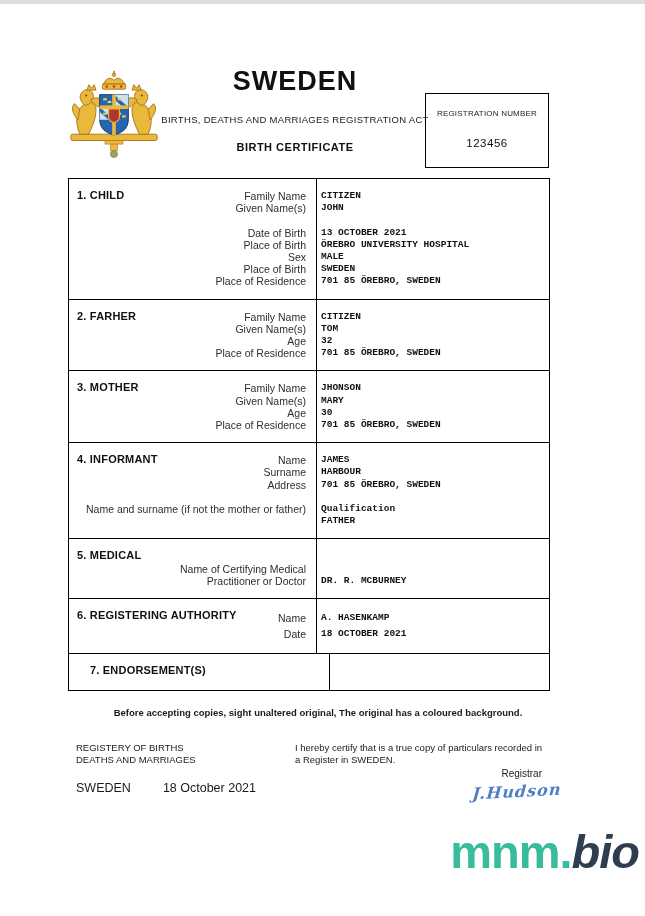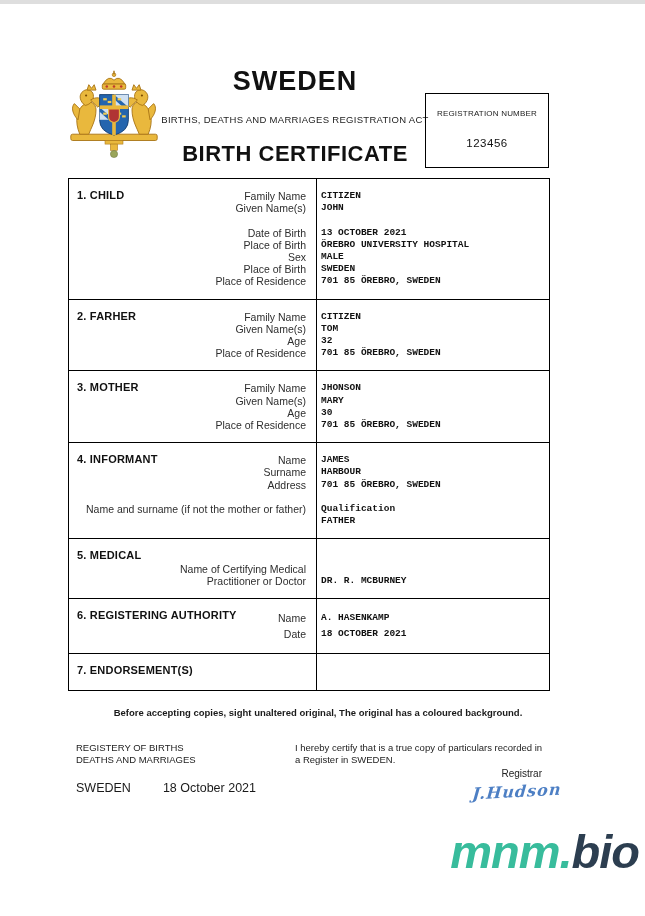--- a/index.html
+++ b/index.html
@@ -7,31 +7,31 @@
               font-family:"Liberation Sans", sans-serif; color:#1a1a1a; }
   .page { position:relative; width:645px; height:916px; background:#fff; }
 
   .top-strip { position:absolute; left:0; top:0; width:645px; height:4px; background:#dedede; }
 
   
   .coat { position:absolute; left:60px; top:64px; width:108px; height:108px; }
   .title-block { position:absolute; left:110px; top:66px; width:370px; text-align:center; }
   .country-title { font-size:27px; font-weight:bold; letter-spacing:1px; color:#111; }
   .act-line { margin-top:17px; font-size:9.5px; color:#222; letter-spacing:.3px; }
-  .doc-title { margin-top:16px; font-size:22px; font-weight:bold; letter-spacing:.5px; color:#111; }
+  .doc-title { margin-top:16px; font-size:11px; font-weight:bold; letter-spacing:.5px; color:#111; }
 
   .reg-box { position:absolute; left:425px; top:93px; width:124px; height:75px;
              border:1px solid #000; text-align:center; }
   .reg-label { margin-top:15px; font-size:8px; color:#222; letter-spacing:.2px; }
   .reg-number { margin-top:19px; font-size:11.5px; color:#111; letter-spacing:.5px; }
 
   
   .cert-table { position:absolute; left:68px; top:178px; width:482px; border:1px solid #000; }
   .section { display:flex; border-bottom:1px solid #000; }
-  .section:last-child { border-bottom:none; min-height:36px; }
+  .section:last-child { border-bottom:none; min-height:36px;margin-left:13px; }
   .sec-left { position:relative; width:247px; padding:11px 10px 11px 8px; }
   .sec-title { position:absolute; left:8px; top:10px; font-size:11px; font-weight:bold;
                color:#111; white-space:nowrap; letter-spacing:.2px; }
   .labels { text-align:right; }
   .lbl { font-size:10.5px; line-height:12.2px; color:#2e2e2e; white-space:nowrap; }
   .sec-right { flex:1; border-left:1px solid #000; padding:11px 4px 11px 4px; }
   .val { font-family:"Liberation Mono", monospace; font-weight:bold; font-size:9.5px;
          line-height:12.2px; color:#111; white-space:nowrap; }
   .section:nth-child(6) .lbl, .section:nth-child(6) .val { line-height:16px; }
 
@@ -268,16 +268,16 @@
   <div class="registrar-label">Registrar</div>
 
   <div class="issue-line">
     <span>SWEDEN</span>
     <span>18 October 2021</span>
   </div>
 
   <div class="signature" style="color: rgb(77, 127, 196);">J.Hudson</div>
 
   <div class="brand">
-    <span class="prefix" style="color: rgb(56, 188, 156); font-style: italic;">mnm.</span><span class="suffix" style="color: rgb(44, 62, 80);">bio</span>
+    <span class="prefix" style="color: rgb(56, 188, 156);">mnm.</span><span class="suffix" style="color: rgb(44, 62, 80);">bio</span>
   </div>
 
 </div>
 
 </body></html>

